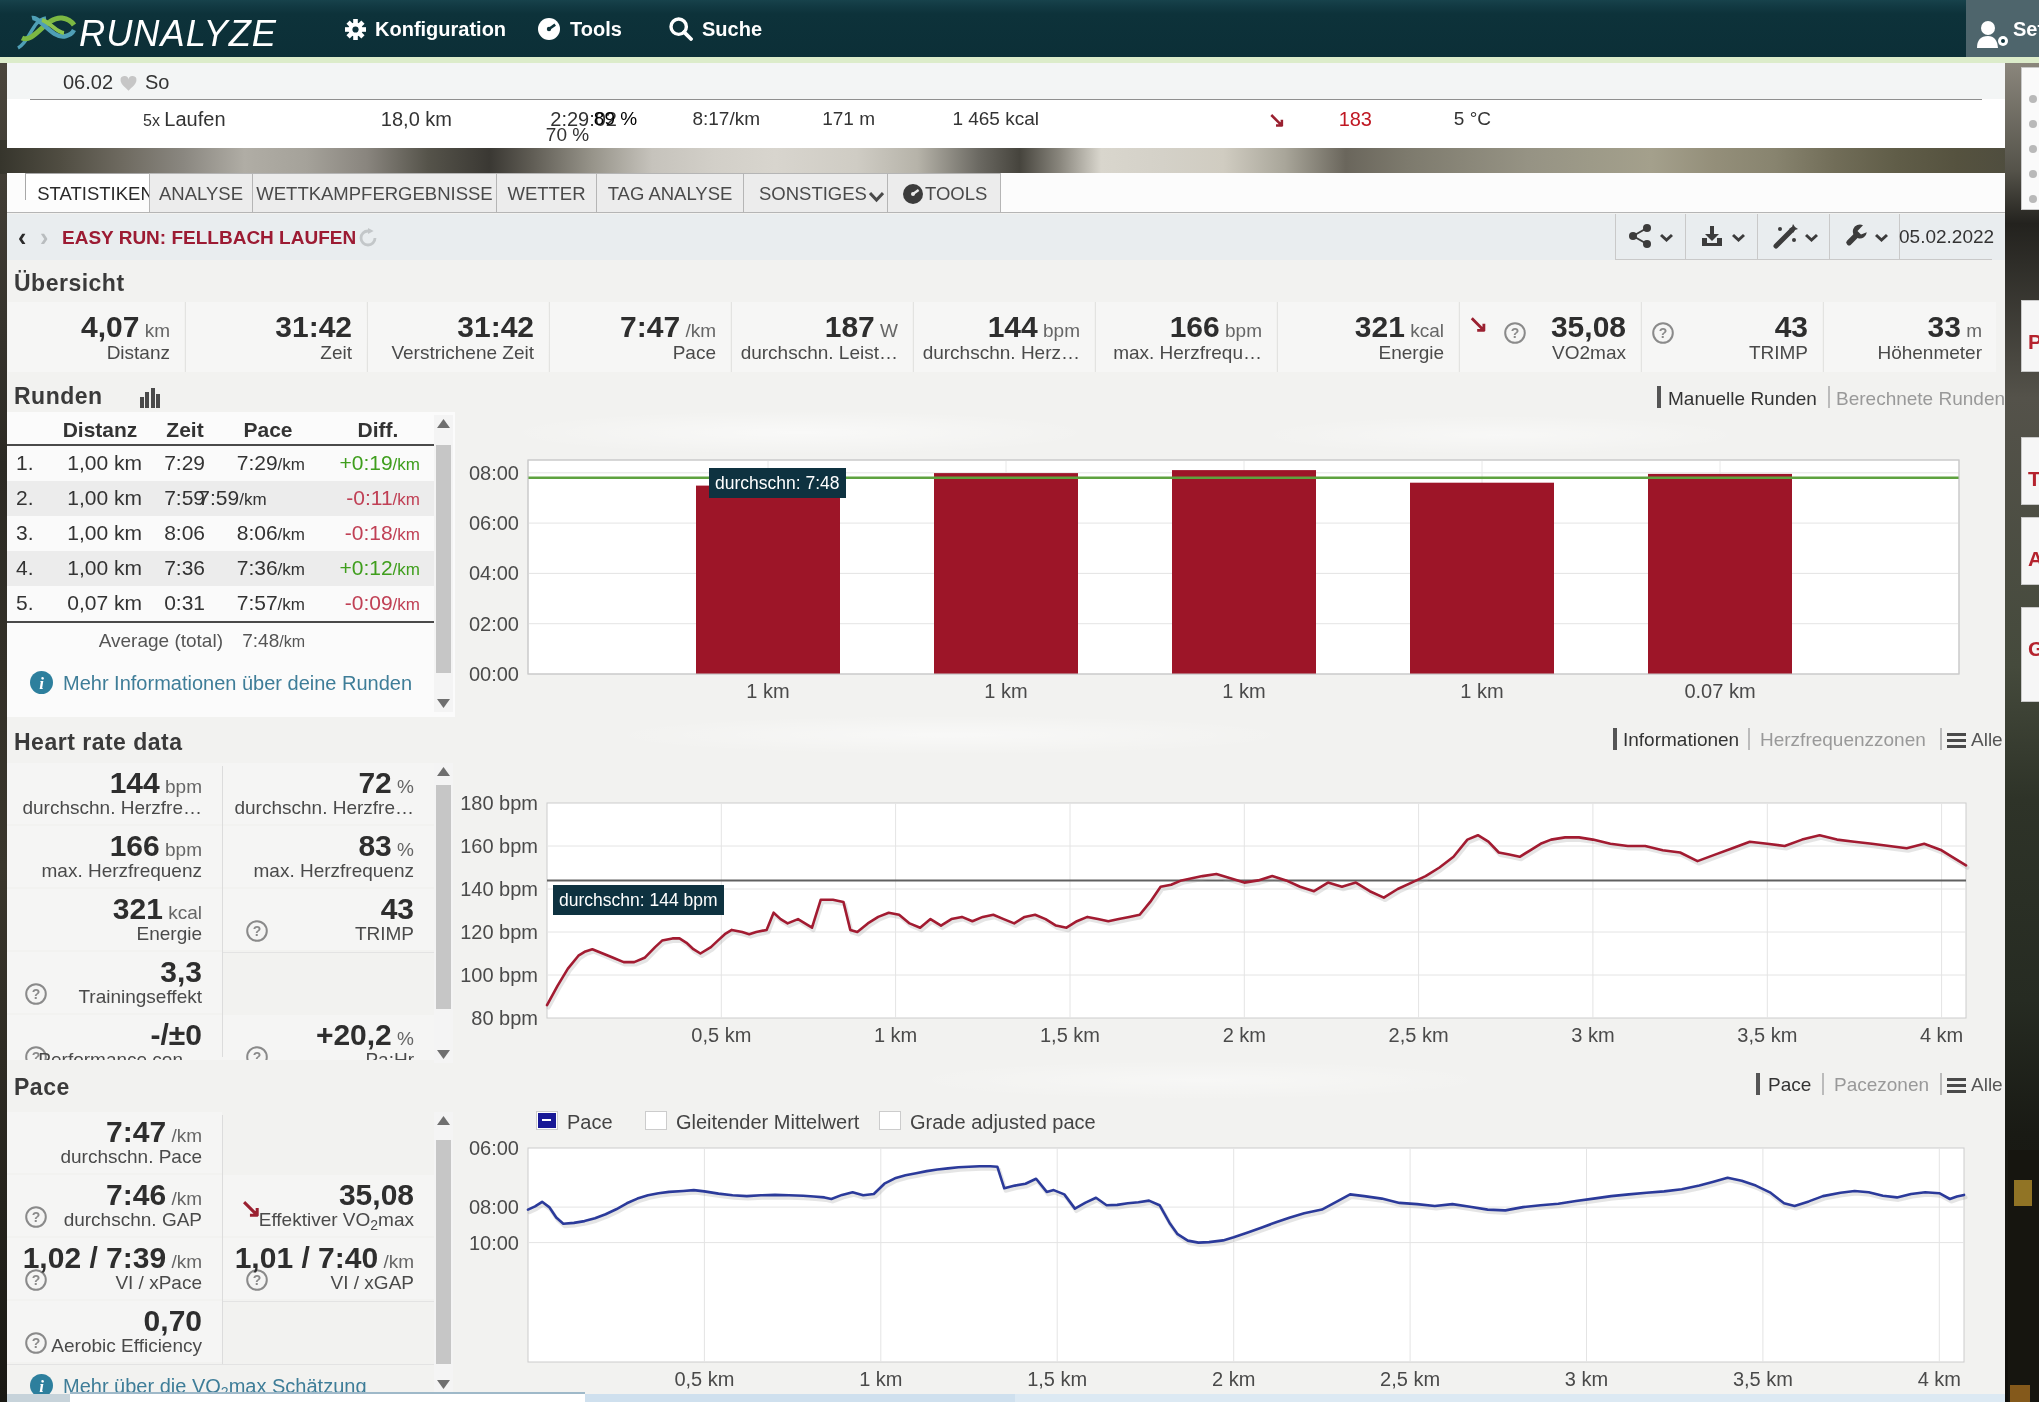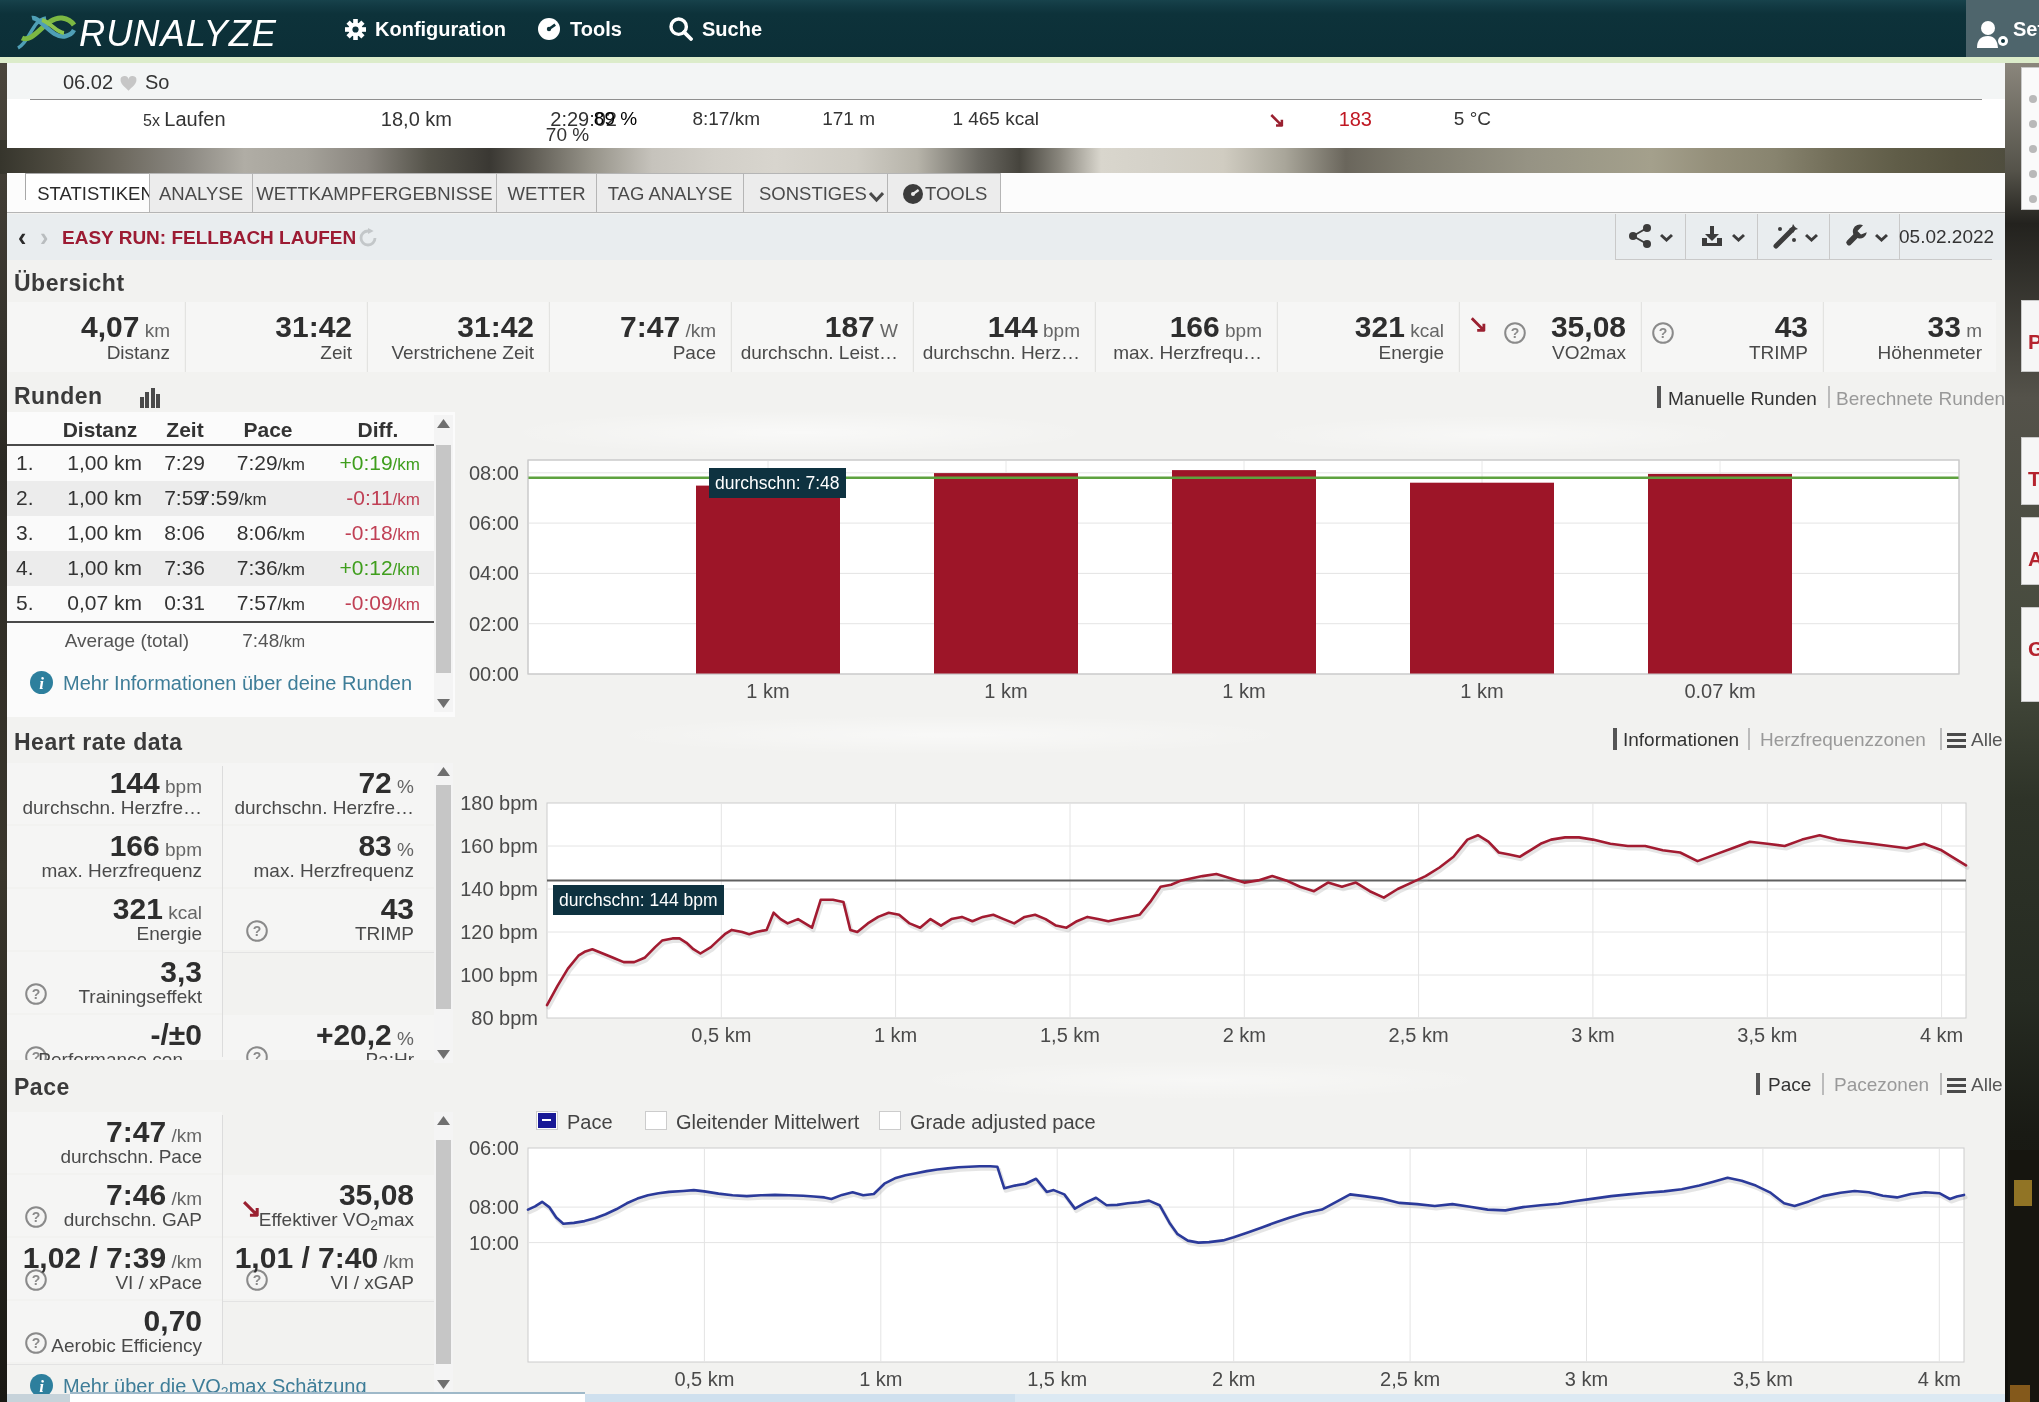--- a/index.html
+++ b/index.html
@@ -246,21 +246,21 @@
 <div class="abs" style="left:120px;top:556px;width:85px;text-align:right;font-size:21px;color:#333">7:36</div>
 <div class="abs" style="left:170px;top:556px;width:135px;text-align:right;font-size:21px;color:#333">7:36<span style="font-size:17px">/km</span></div>
 <div class="abs" style="left:308px;top:556px;width:112px;text-align:right;font-size:21px;color:#3f9e1d">+0:12<span style="font-size:17px">/km</span></div>
 <div class="abs" style="left:7px;top:586px;width:427px;height:35px;background:#fafafa"></div>
 <div class="abs" style="left:16px;top:591px;font-size:21px;color:#333">5.</div>
 <div class="abs" style="left:52px;top:591px;width:90px;text-align:right;font-size:21px;color:#333">0,07 km</div>
 <div class="abs" style="left:120px;top:591px;width:85px;text-align:right;font-size:21px;color:#333">0:31</div>
 <div class="abs" style="left:170px;top:591px;width:135px;text-align:right;font-size:21px;color:#333">7:57<span style="font-size:17px">/km</span></div>
 <div class="abs" style="left:308px;top:591px;width:112px;text-align:right;font-size:21px;color:#c04055">-0:09<span style="font-size:17px">/km</span></div>
 <div style="position:absolute;left:7px;top:621px;width:427px;height:2px;background:#4a4a4a"></div>
-<div class="abs" style="left:36px;top:630px;width:153px;text-align:right;font-size:19px;color:#555">Average (total)</div>
+<div class="abs" style="left:70px;top:630px;width:153px;text-align:right;font-size:19px;color:#555">Average (total)</div>
 <div class="abs" style="left:170px;top:630px;width:135px;text-align:right;font-size:19px;color:#555">7:48<span style="font-size:16px">/km</span></div>
 <svg width="23" height="23" style="position:absolute;left:30px;top:671px">
     <circle cx="11.5" cy="11.5" r="11.5" fill="#2d7f9d"></circle>
     <text x="11.5" y="18" font-size="17" fill="#fff" text-anchor="middle" font-family="Liberation Serif" font-weight="bold" font-style="italic">i</text>
   </svg>
 <div class="abs" style="left:63px;top:672px;font-size:20px;color:#3e7d98">Mehr Informationen über deine Runden</div>
 <div style="position:absolute;left:434px;top:415px;width:19px;height:297px;background:#f4f4f4">
     <svg width="13" height="9" style="position:absolute;left:3px;top:4px">
       <path d="M6.5 0 L13 9 L0 9 Z" fill="#6f6f6f"></path>
     </svg>

